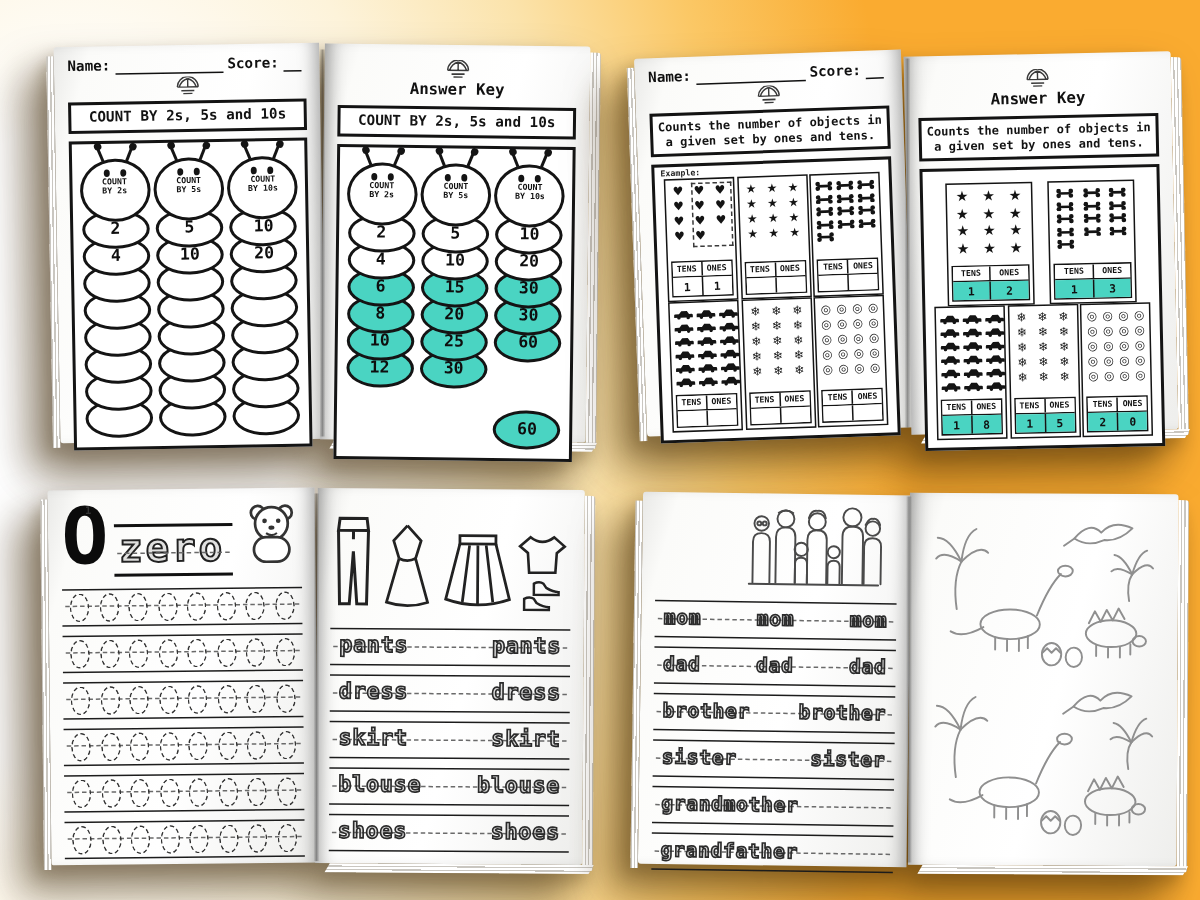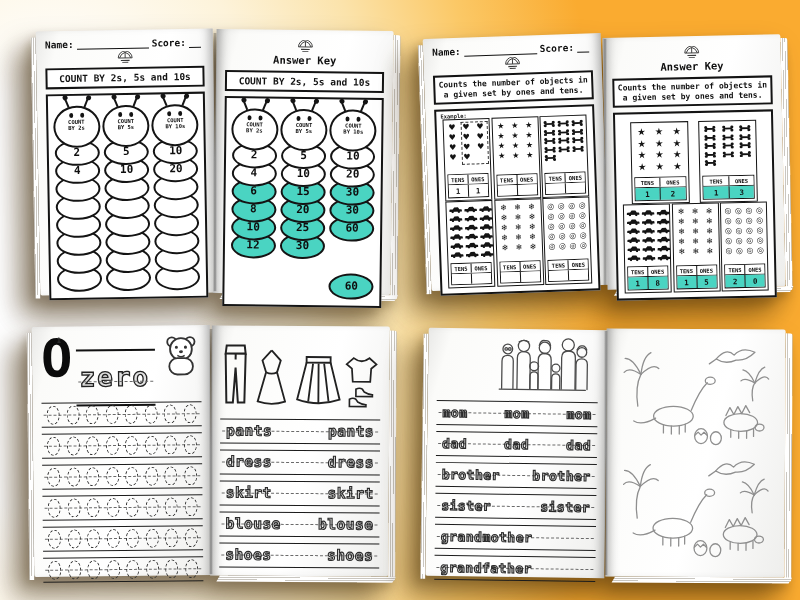--- a/index.html
+++ b/index.html
@@ -107,21 +107,21 @@
   .zwrap{ position:relative; z-index:1; display:flex; width:100%; padding:0 5px;
     justify-content:space-between; align-items:center;}
   .zoval{ width:13px; height:19px; border:1.6px dashed #333; border-radius:50%; background:transparent;}
 
   
   .z-head{ display:flex; align-items:flex-start; gap:6px; height:60px; margin-bottom:2px;}
   .bigO-wrap{ position:relative; }
   .bigO{ font-weight:bold; font-size:52px; line-height:.95; color:#0b0b0b; letter-spacing:-2px;}
   .strokeNum{ position:absolute; top:2px; left:54%; font-size:7px; font-weight:bold; color:#333;}
   .zword-wrap{ position:relative; flex:1; margin-top:15px; border-top:2.2px solid #111;
-    border-bottom:2.2px solid #111; padding:12px 3px;}
+    border-bottom:2.2px solid #111; padding:1px 3px;}
   .zword{ font-weight:bold; font-size:26px; line-height:1.1; letter-spacing:2px;
     color:rgba(60,60,60,.15); -webkit-text-stroke:1.3px #222;}
   .zword-wrap .mid{ top:58%; }
   .bear-svg{ width:40px; height:44px; flex:0 0 auto; }
 
   
   .cloth-row{ display:flex; align-items:flex-end; justify-content:space-between;
     height:80px; padding:2px 2px 5px;}
   .tshirt-col{ display:flex; flex-direction:column; align-items:center; gap:2px;}
   .family-row{ display:flex; justify-content:flex-end; padding-right:4px;}

